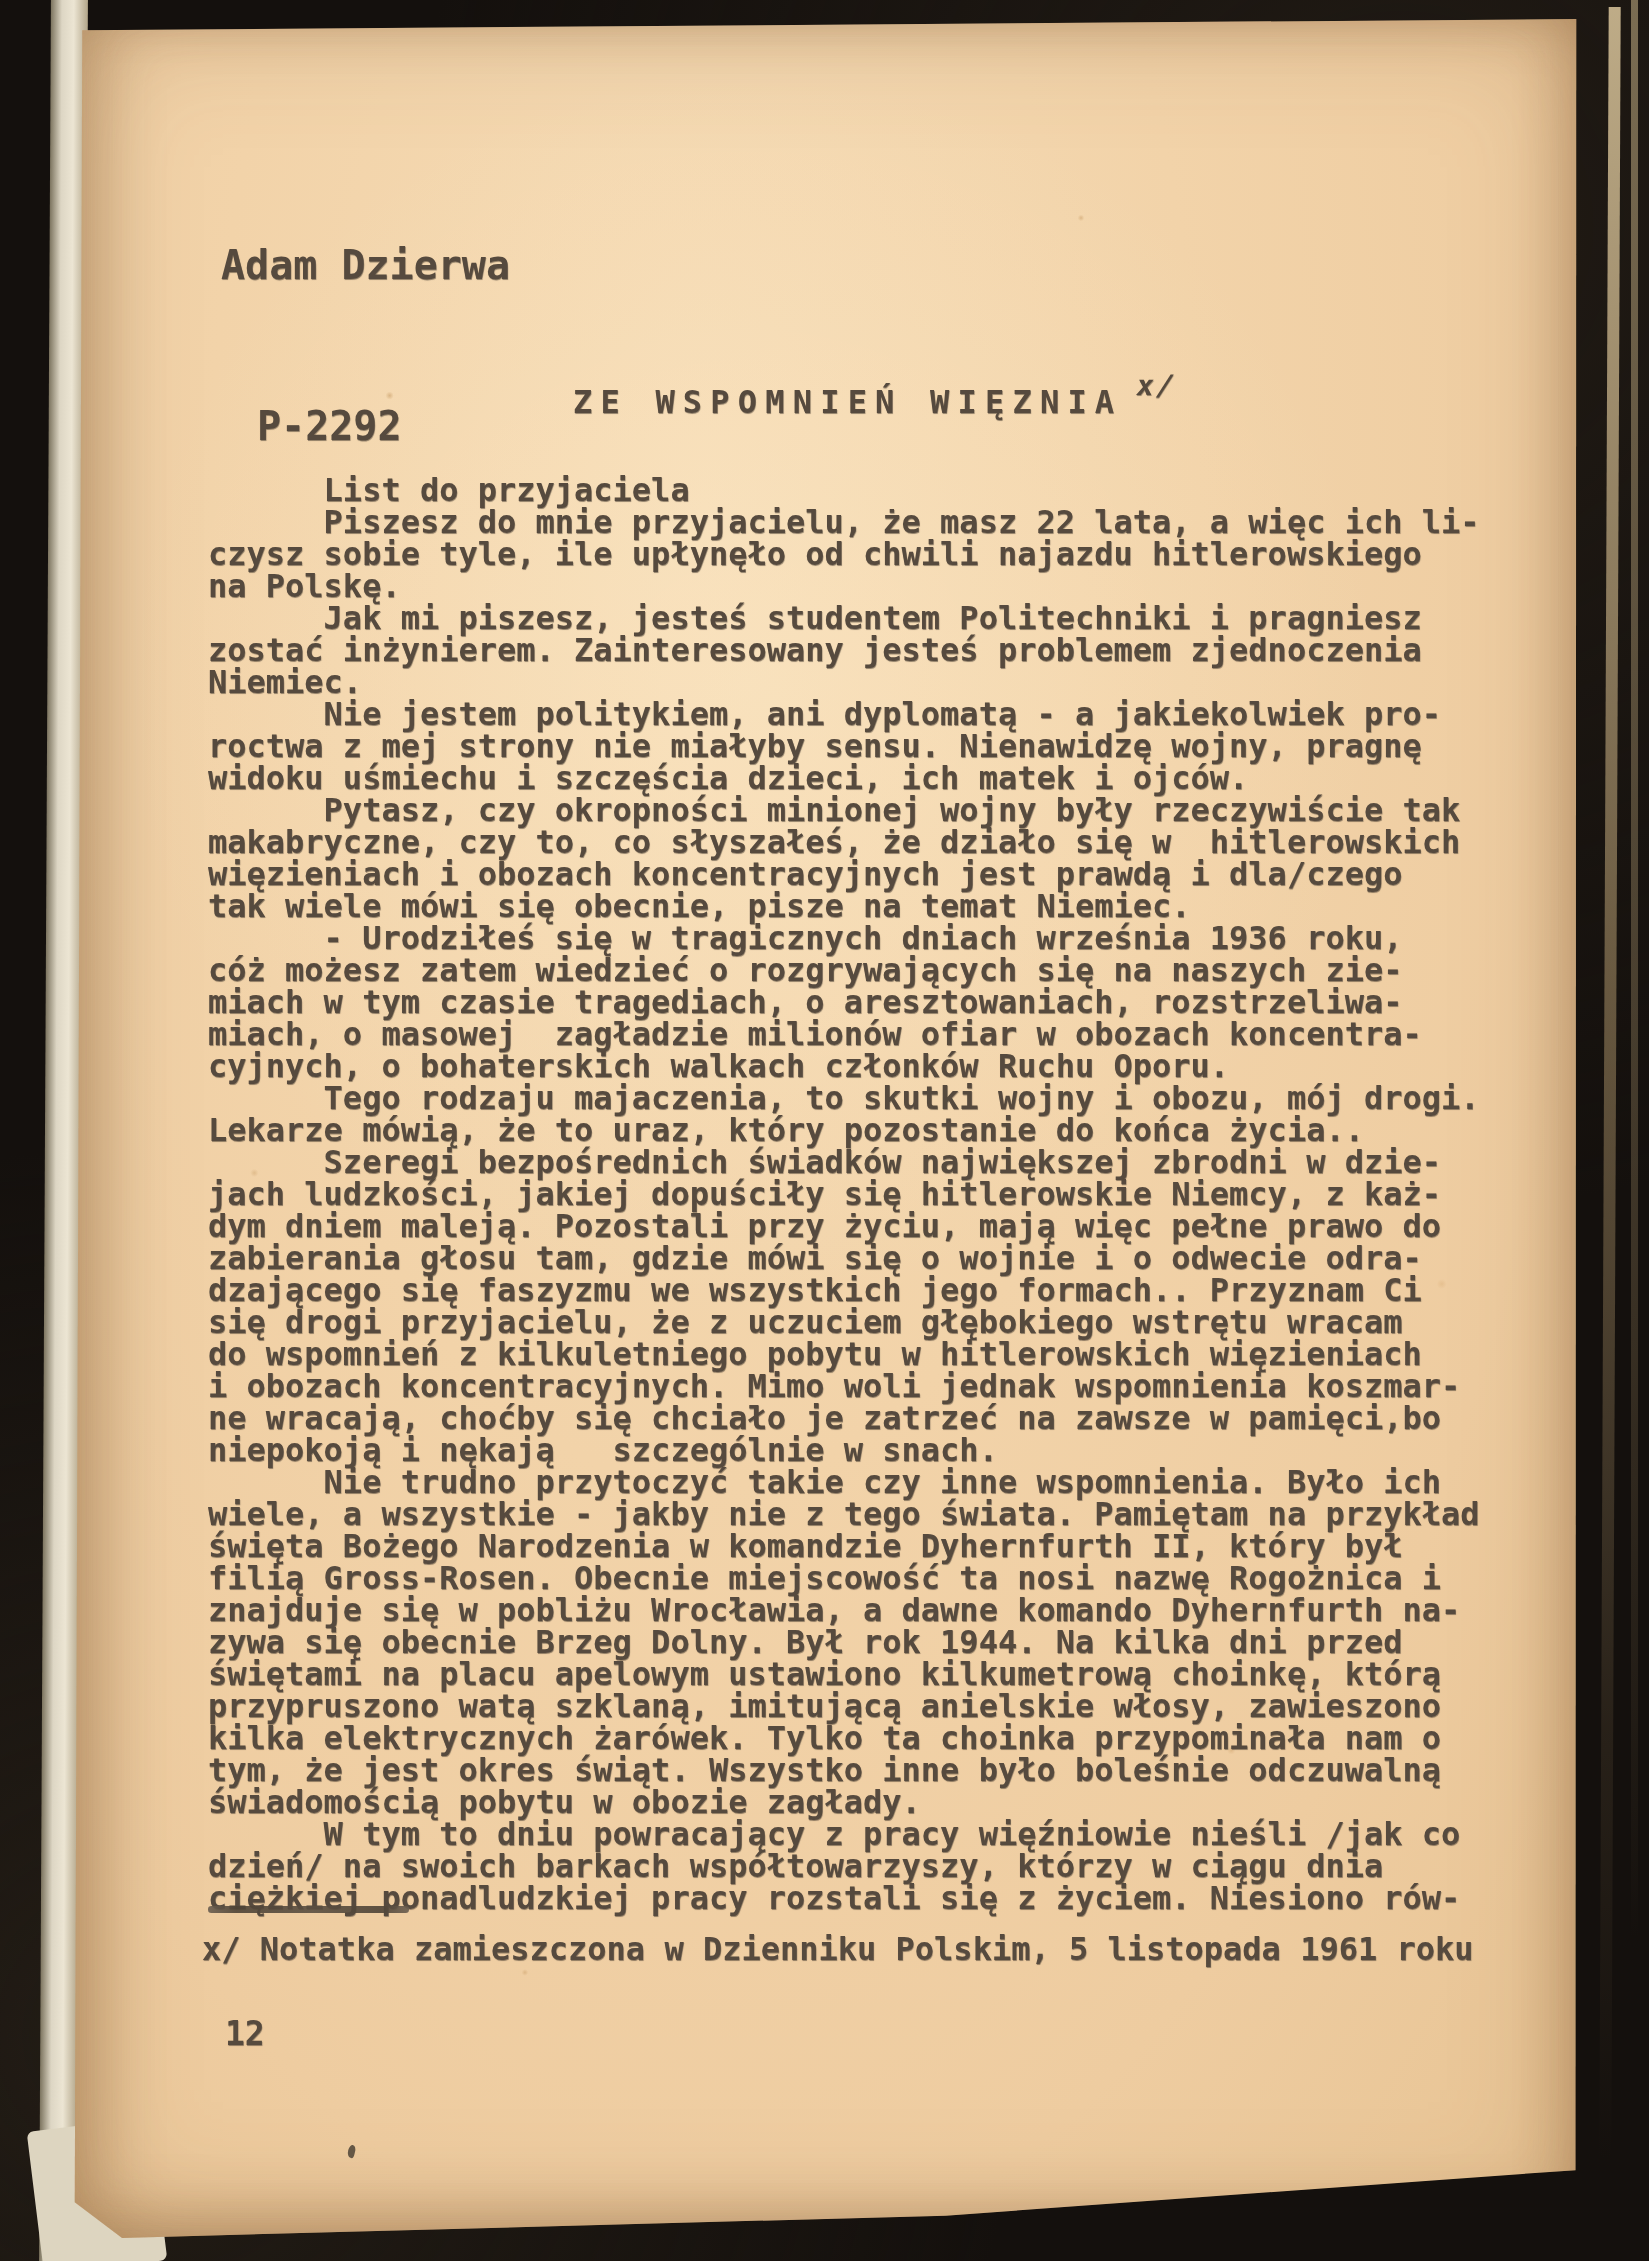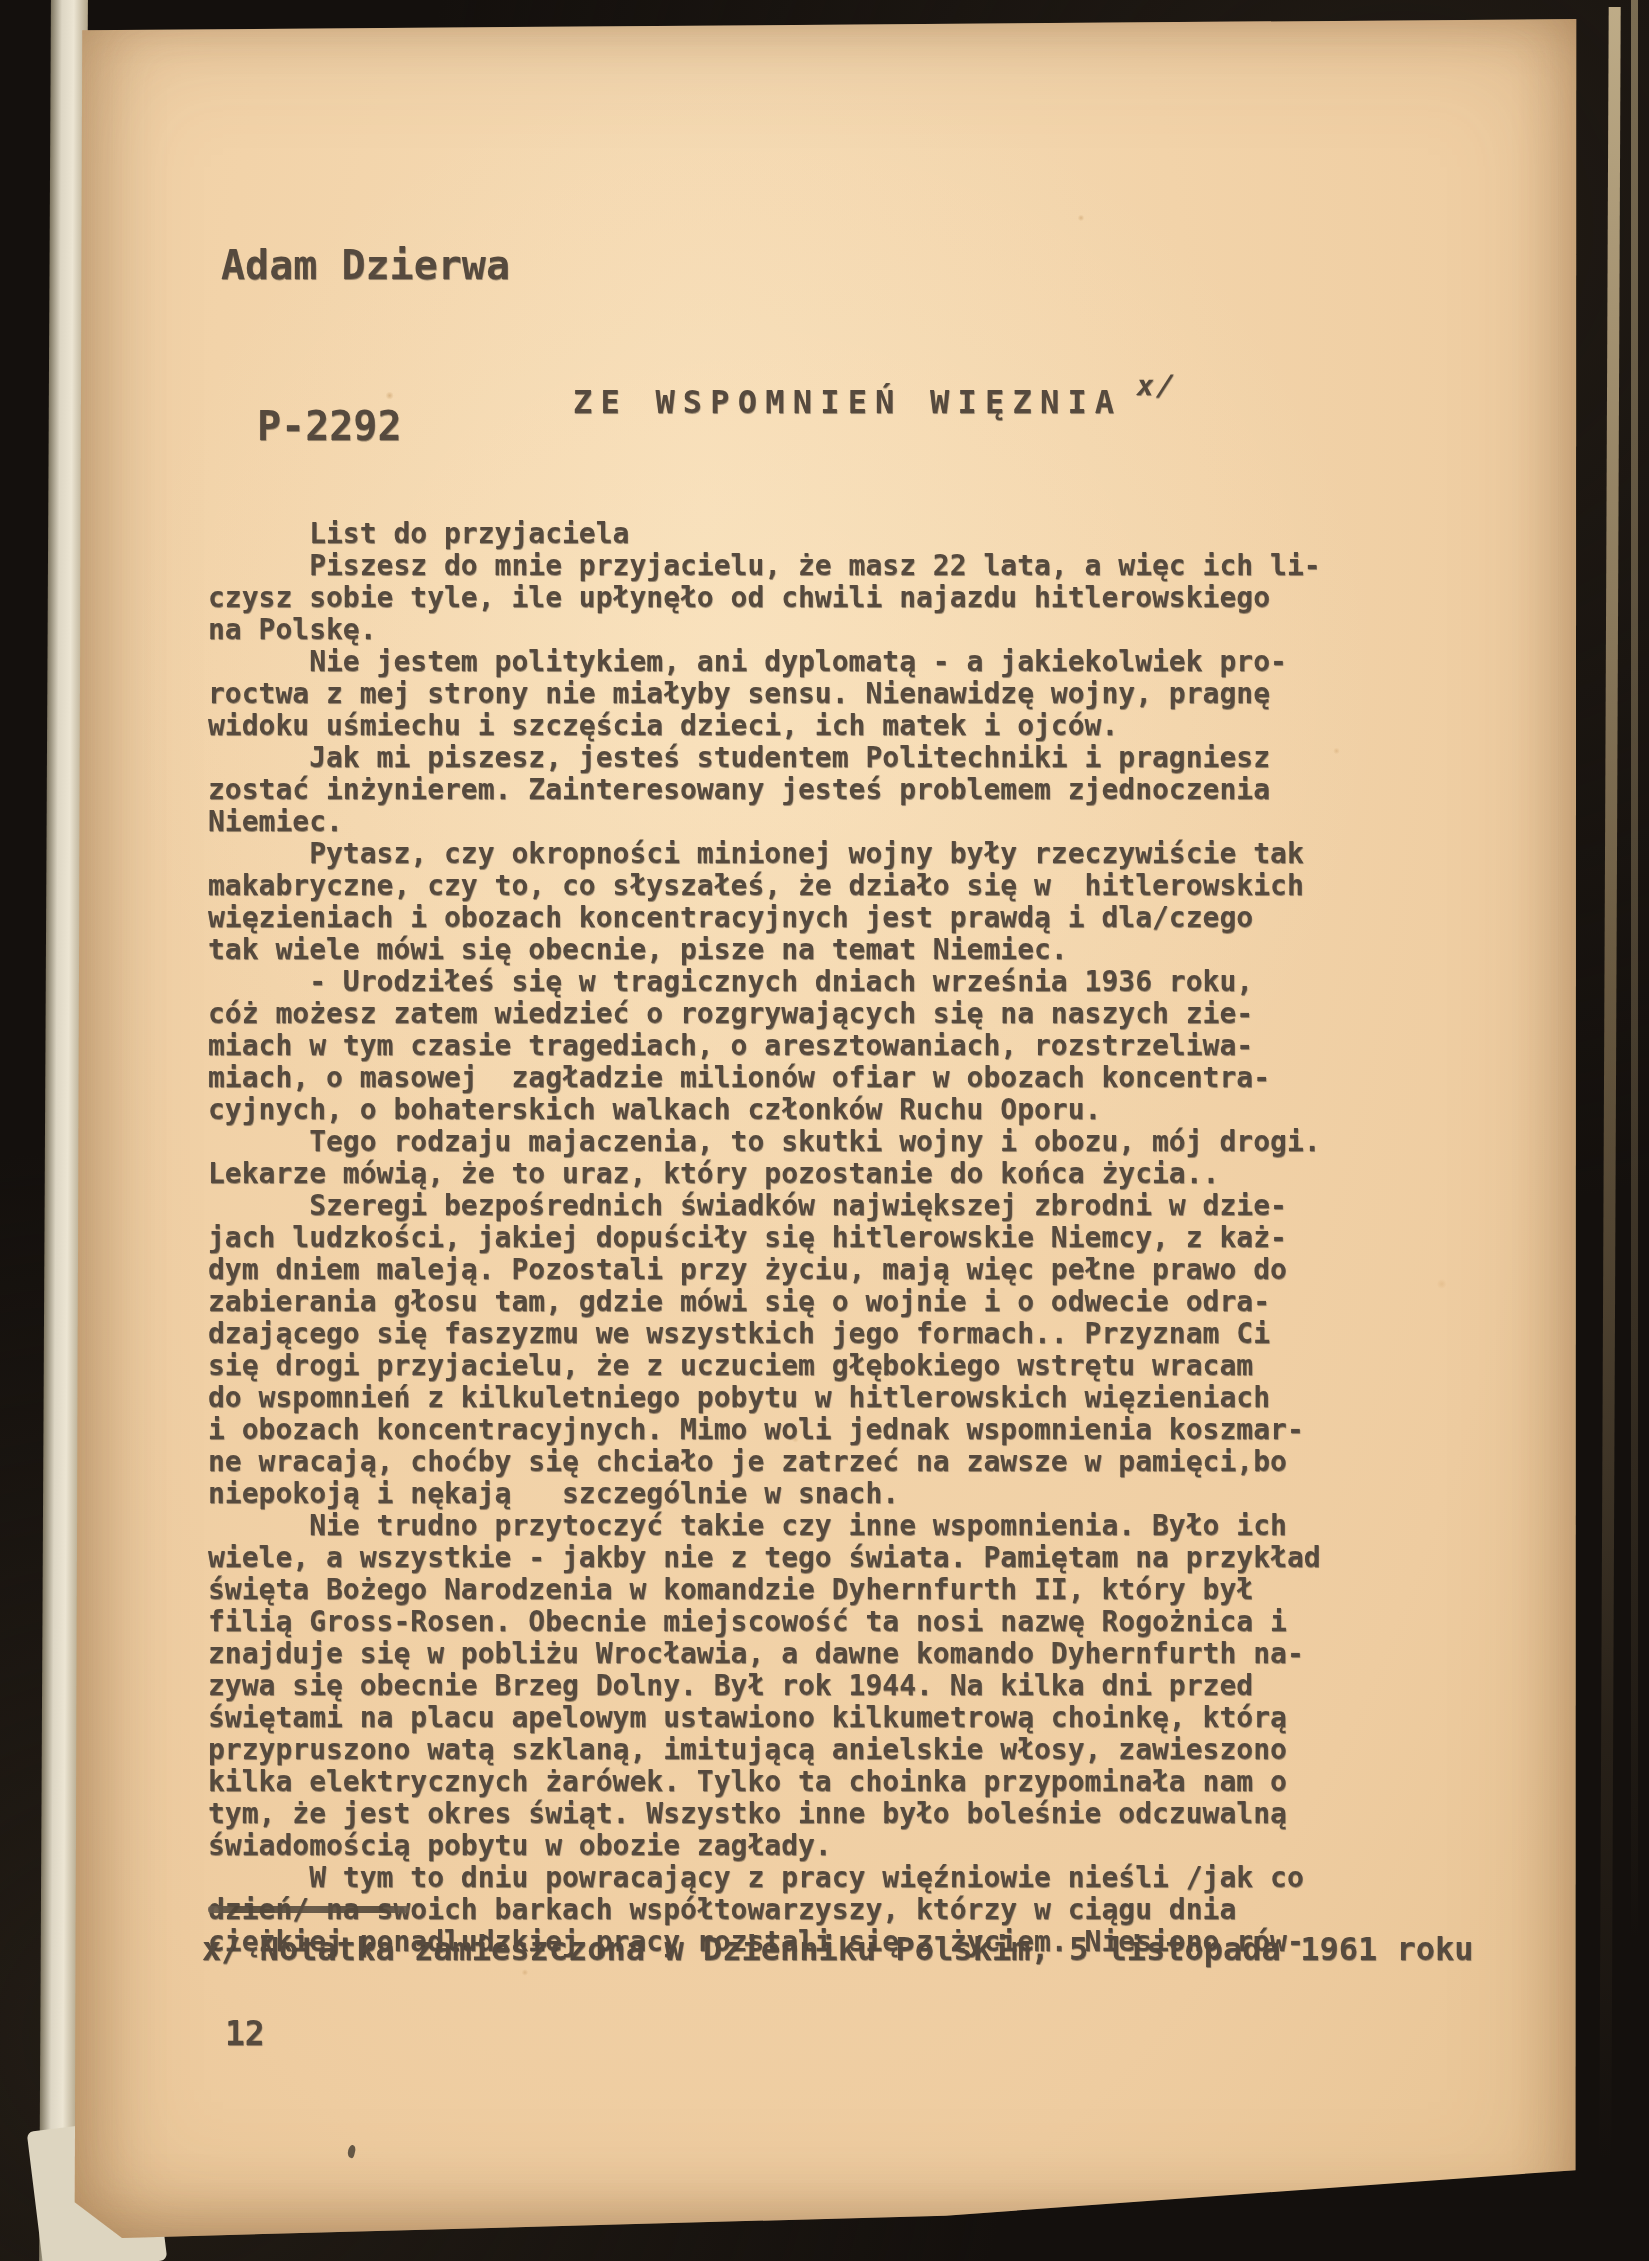--- a/index.html
+++ b/index.html
@@ -82,21 +82,21 @@
   }
   .title .sup {
     display: inline-block;
     font-size: 28px; letter-spacing: 2.5px;
     transform: translateY(-18px) skewX(-10deg);
     margin-left: 15px;
   }
 
   .bodytext {
     position: absolute; left: 134px; top: 456px; width: 1369px;
-    font-size: 28px; line-height: 32px; margin-top: 44px;
+    font-size: 32px; line-height: 32px;
   }
   .para { white-space: pre; margin: 0; }
 
   .fdivider {
     position: absolute; left: 134px; top: 1888px; width: 201px; height: 6.6px;
     border-radius: 3.3px;
     background: linear-gradient(90deg, #6b5e50 0%, #4e4336 14%, #5b4f41 52%, #4e4336 86%, #6b5e50 100%);
     opacity: 0.9;
   }
   .footnote {
@@ -130,26 +130,26 @@
     <div class="line2">P-2292</div>
   </div>
 
   <div class="title ink"><span>ZE WSPOMNIEŃ WIĘZNIA</span><span class="sup">x/</span></div>
 
   <div class="bodytext ink">
     <div class="para">      List do przyjaciela</div>
     <div class="para">      Piszesz do mnie przyjacielu, że masz 22 lata, a więc ich li-
 czysz sobie tyle, ile upłynęło od chwili najazdu hitlerowskiego
 na Polskę.</div>
+    <div class="para">      Jak mi piszesz, jesteś studentem Politechniki i pragniesz
+zostać inżynierem. Zainteresowany jesteś problemem zjednoczenia
+Niemiec.</div>
     <div class="para">      Nie jestem politykiem, ani dyplomatą - a jakiekolwiek pro-
 roctwa z mej strony nie miałyby sensu. Nienawidzę wojny, pragnę
 widoku uśmiechu i szczęścia dzieci, ich matek i ojców.</div>
-    <div class="para">      Jak mi piszesz, jesteś studentem Politechniki i pragniesz
-zostać inżynierem. Zainteresowany jesteś problemem zjednoczenia
-Niemiec.</div>
     <div class="para">      Pytasz, czy okropności minionej wojny były rzeczywiście tak
 makabryczne, czy to, co słyszałeś, że działo się w  hitlerowskich
 więzieniach i obozach koncentracyjnych jest prawdą i dla/czego
 tak wiele mówi się obecnie, pisze na temat Niemiec.</div>
     <div class="para">      - Urodziłeś się w tragicznych dniach września 1936 roku,
 cóż możesz zatem wiedzieć o rozgrywających się na naszych zie-
 miach w tym czasie tragediach, o aresztowaniach, rozstrzeliwa-
 miach, o masowej  zagładzie milionów ofiar w obozach koncentra-
 cyjnych, o bohaterskich walkach członków Ruchu Oporu.</div>
     <div class="para">      Tego rodzaju majaczenia, to skutki wojny i obozu, mój drogi.

